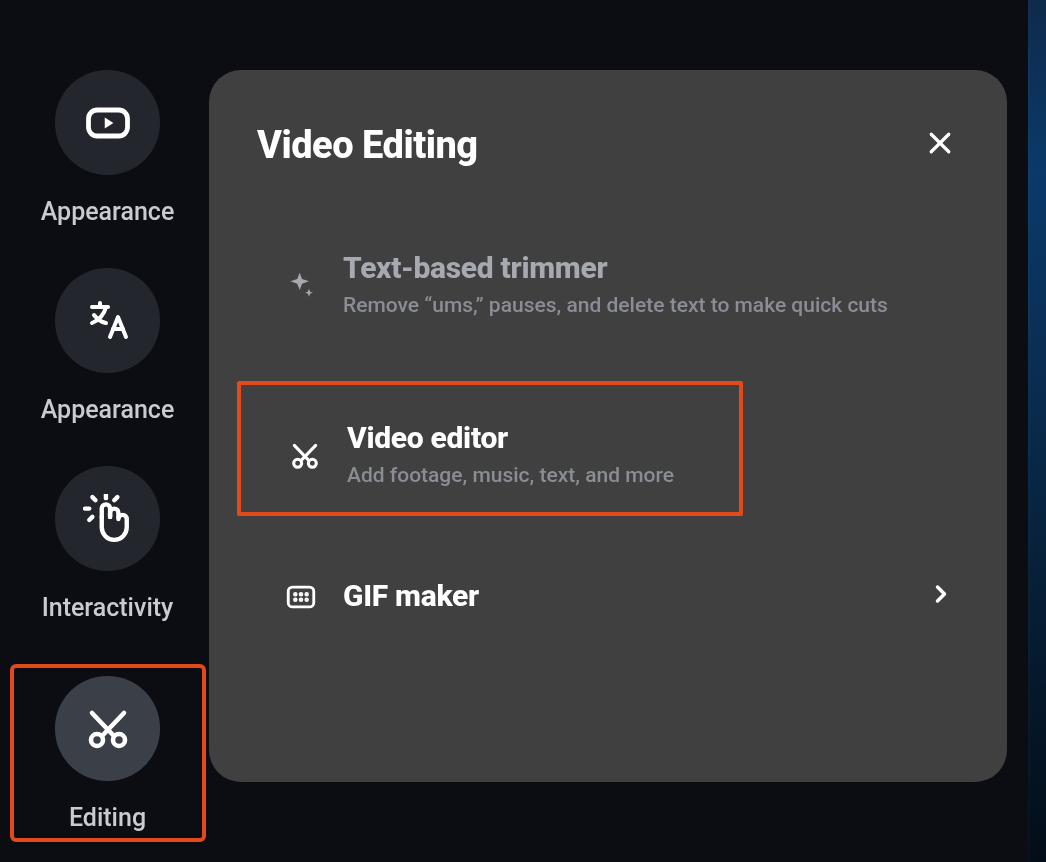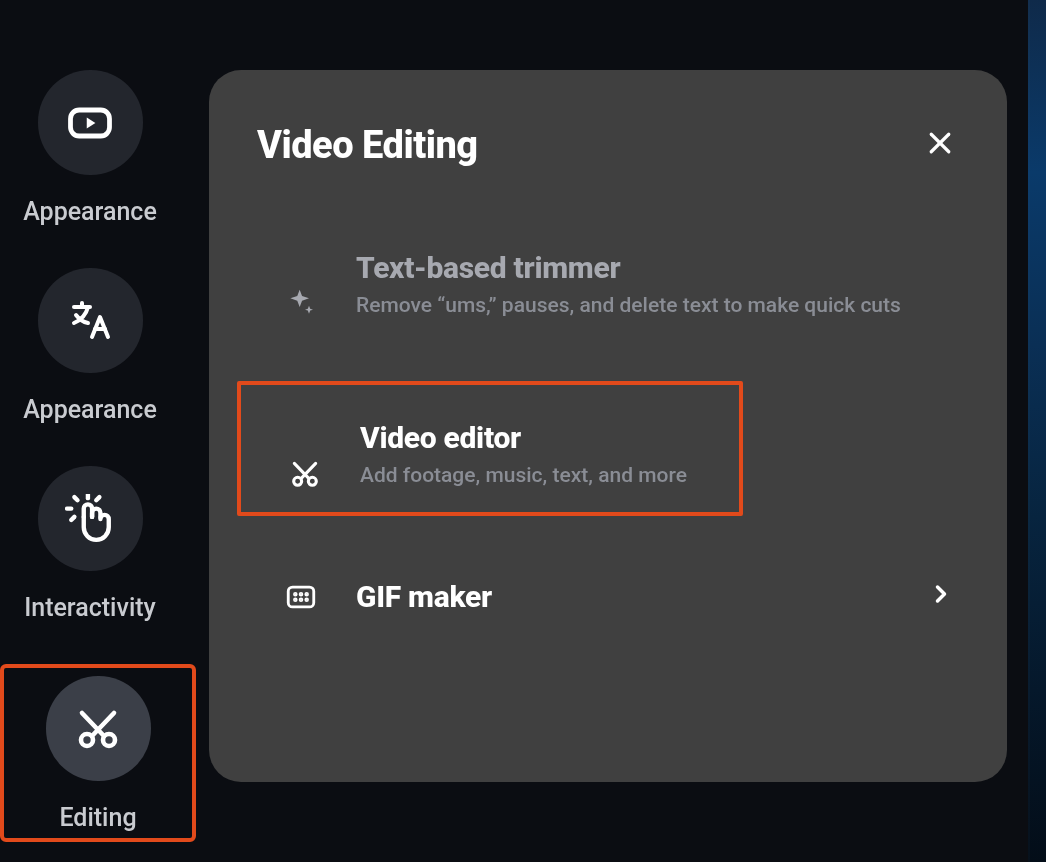--- a/index.html
+++ b/index.html
@@ -17,24 +17,24 @@
   .right-strip {
     position: absolute;
     right: 0; top: 0;
     width: 18px; height: 100%;
     background: linear-gradient(to bottom, #0f2a4a 0%, #0a3a6a 20%, #0a2f55 40%, #07243f 60%, #05182b 80%, #030d18 100%);
     border-left: 2px solid rgba(255,255,255,0.02);
   }
 
   .sidebar {
     width: 203px;
-    padding: 70px 0 0 0;
+    padding: 70px 0 0 12px;
     display: flex;
     flex-direction: column;
-    align-items: flex-start;
+    align-items: center;
     gap: 42px;
   }
 
   .side-item {
     display: flex;
     flex-direction: column;
     align-items: center;
     gap: 22px;
     cursor: pointer;
     width: 180px;
@@ -88,22 +88,22 @@
   }
 
   .options {
     margin-top: 80px;
     display: flex;
     flex-direction: column;
     gap: 60px;
   }
   .option {
     display: flex;
-    align-items: flex-end;
-    gap: 35px;
+    align-items: center;
+    gap: 22px;
     padding: 2px 8px 2px 24px;
     cursor: pointer;
   }
   .option .opt-icon {
     width: 40px;
     flex: 0 0 40px;
     display: flex;
     justify-content: center;
     padding-top: 2px;
     color: #a7a9b0;

